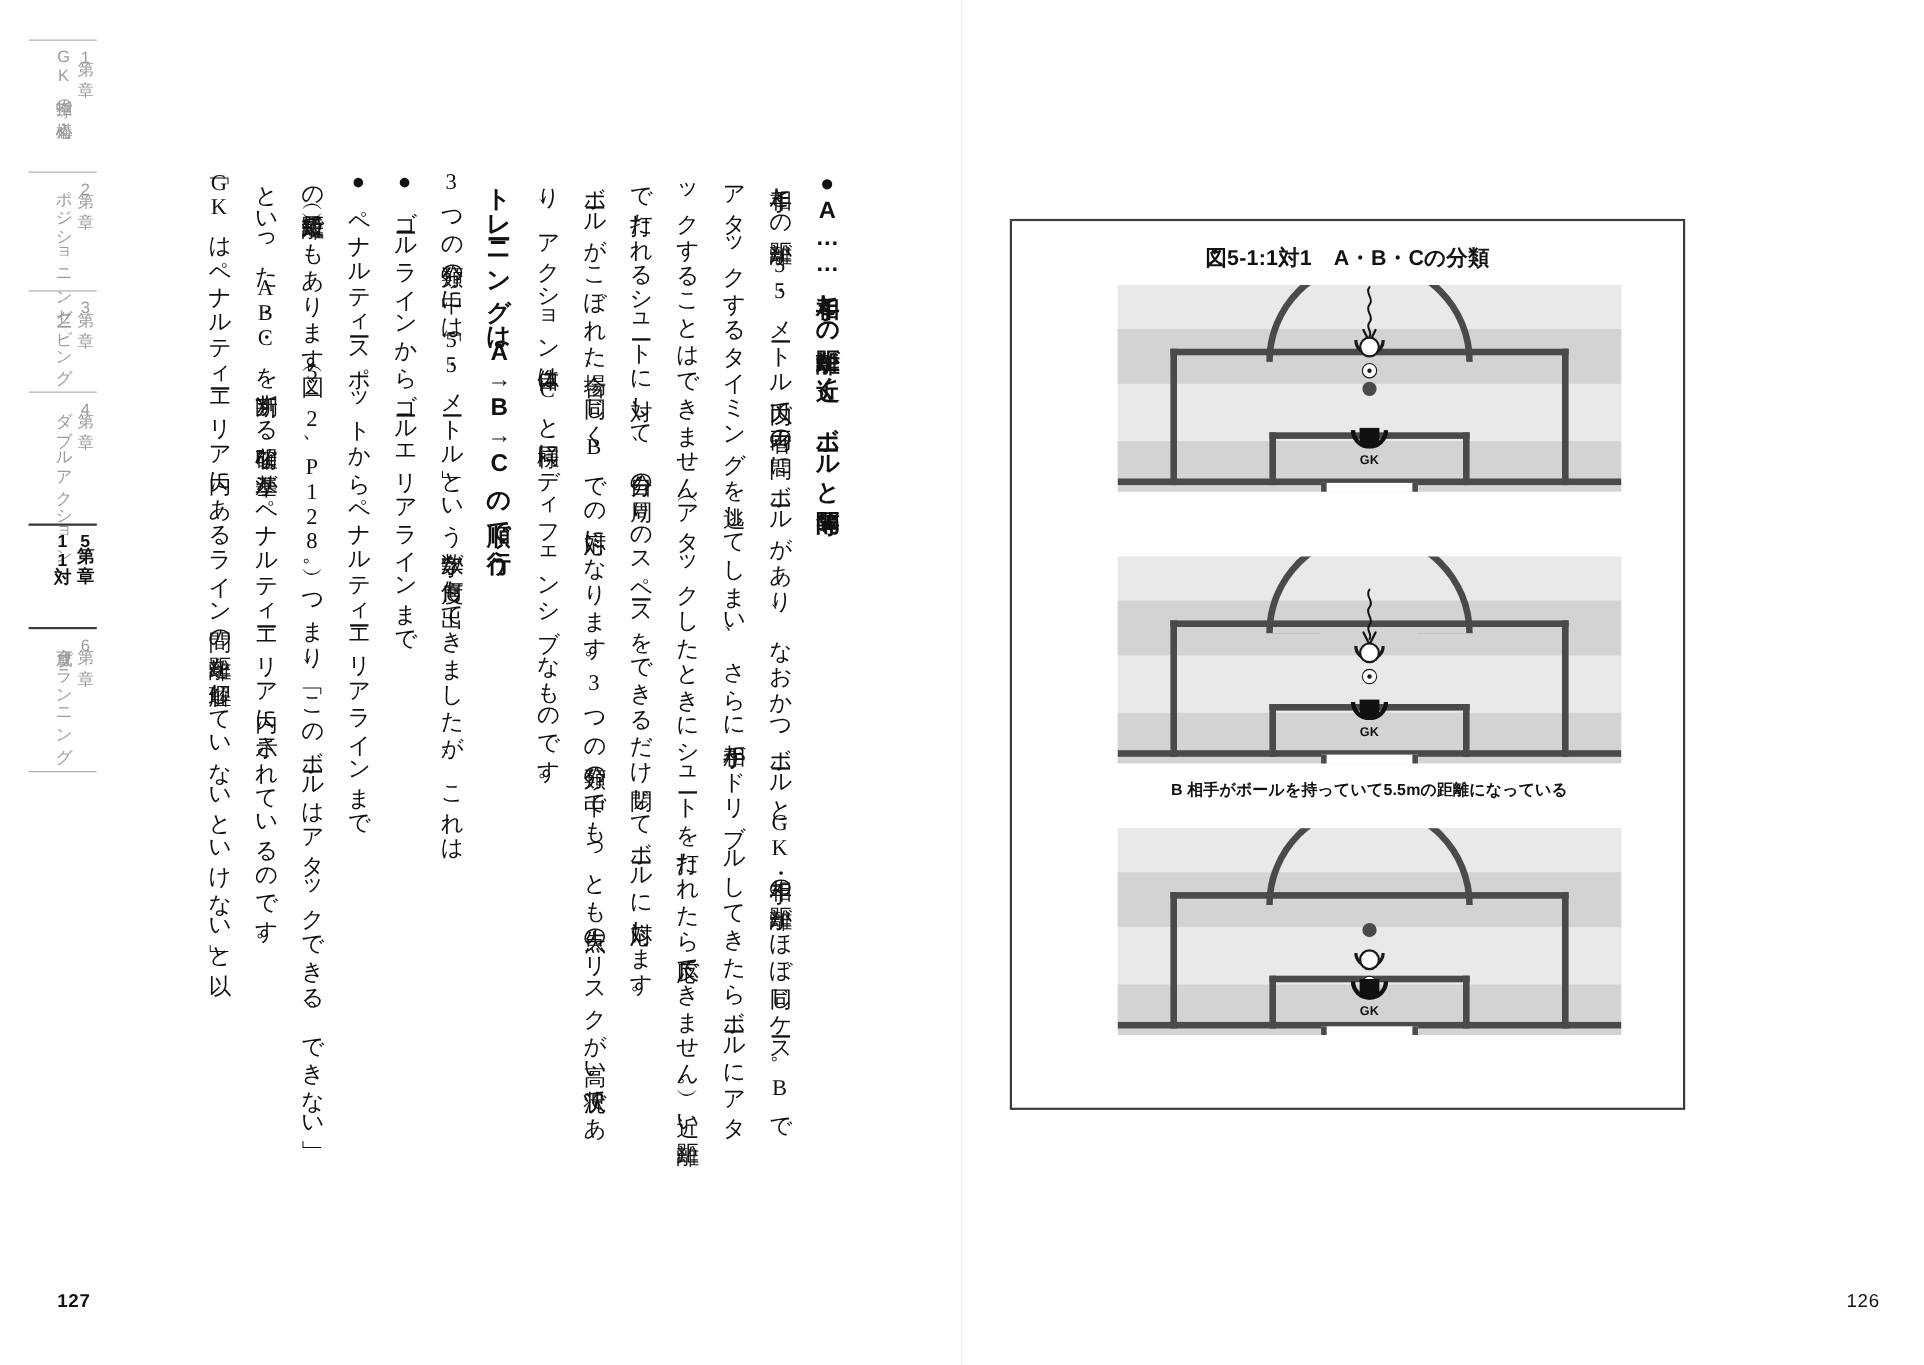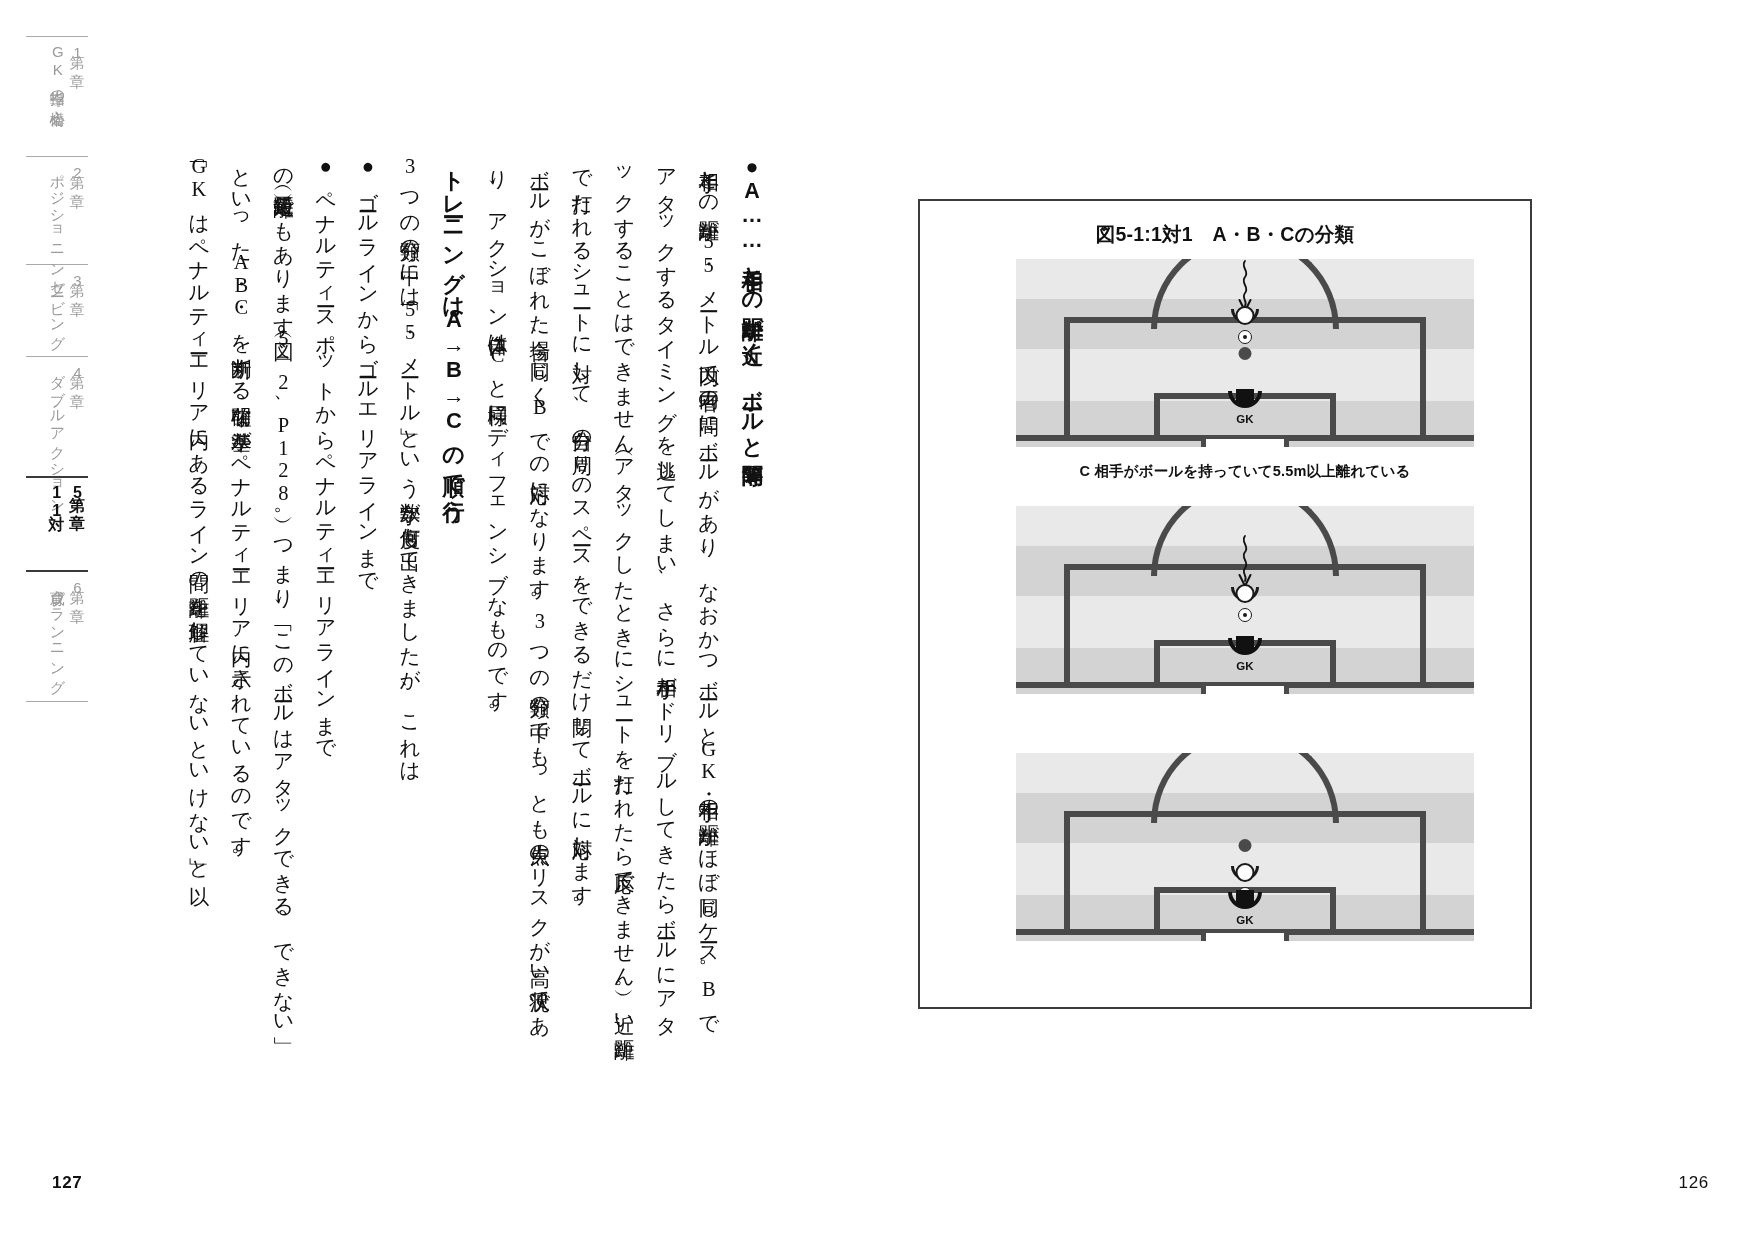--- a/index.html
+++ b/index.html
@@ -440,21 +440,20 @@
                 <span class="head"></span>
               </div>
               <div class="ball-small" style="top: 71px;"></div>
               <div class="ball-dot" style="top: 88px;"></div>
               <div class="gk-marker" style="top: 130px;">
                 <span class="gk-arms"></span>
                 <span class="gk-body"></span>
               </div>
               <div class="gk-label" style="top: 154px;">GK</div>
             </div>
-            <div class="fig-caption">C 相手がボールを持っていて5.5m以上離れている</div>
           </div>
           <div class="fig-item fig-item-2">
             <div class="pitch">
               <div class="stripe light" style="top: 0px; height: 40px;"></div>
               <div class="stripe dark" style="top: 40px; height: 50px;"></div>
               <div class="stripe light" style="top: 90px; height: 52px;"></div>
               <div class="stripe dark" style="top: 142px; height: 46px;"></div>
               <div class="penalty-arc"></div>
               <div class="penalty-area"></div>
               <div class="goal-area"></div>
@@ -468,20 +467,21 @@
                 <span class="arms"></span>
                 <span class="head"></span>
               </div>
               <div class="ball-small" style="top: 102px;"></div>
               <div class="gk-marker" style="top: 130px;">
                 <span class="gk-arms"></span>
                 <span class="gk-body"></span>
               </div>
               <div class="gk-label" style="top: 154px;">GK</div>
             </div>
+            <div class="fig-caption">B 相手がボールを持っていて5.5mの距離になっている</div>
           </div>
           <div class="fig-item fig-item-3">
             <div class="pitch">
               <div class="stripe light" style="top: 0px; height: 40px;"></div>
               <div class="stripe dark" style="top: 40px; height: 50px;"></div>
               <div class="stripe light" style="top: 90px; height: 52px;"></div>
               <div class="stripe dark" style="top: 142px; height: 46px;"></div>
               <div class="penalty-arc"></div>
               <div class="penalty-area"></div>
               <div class="goal-area"></div>

